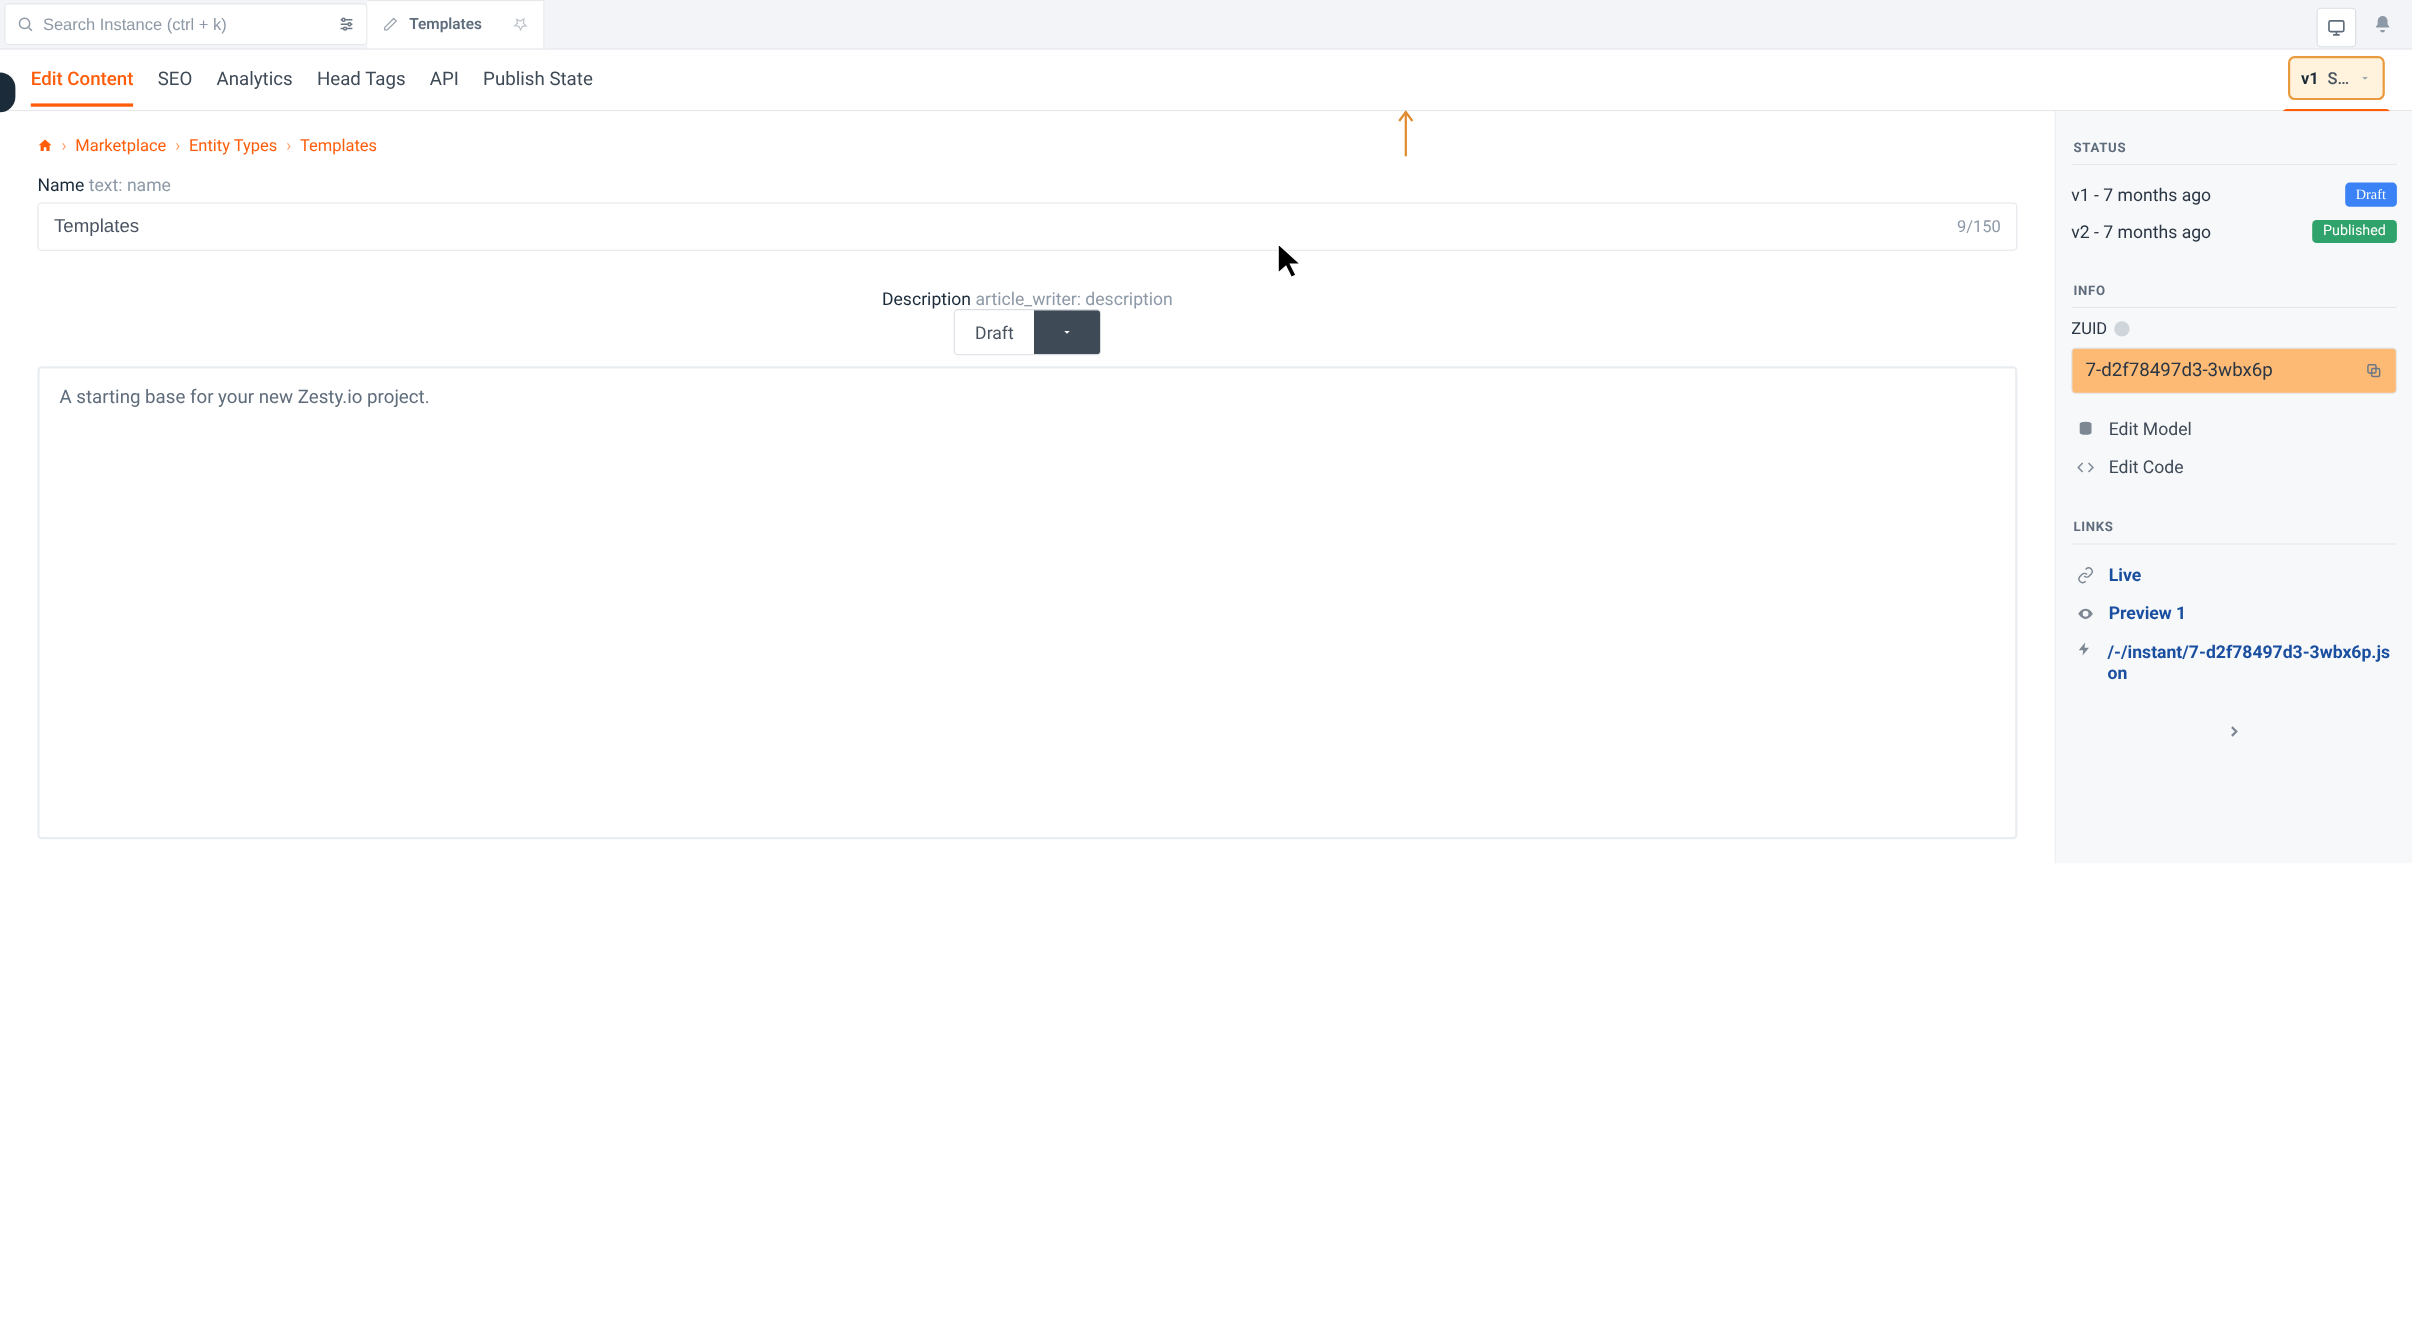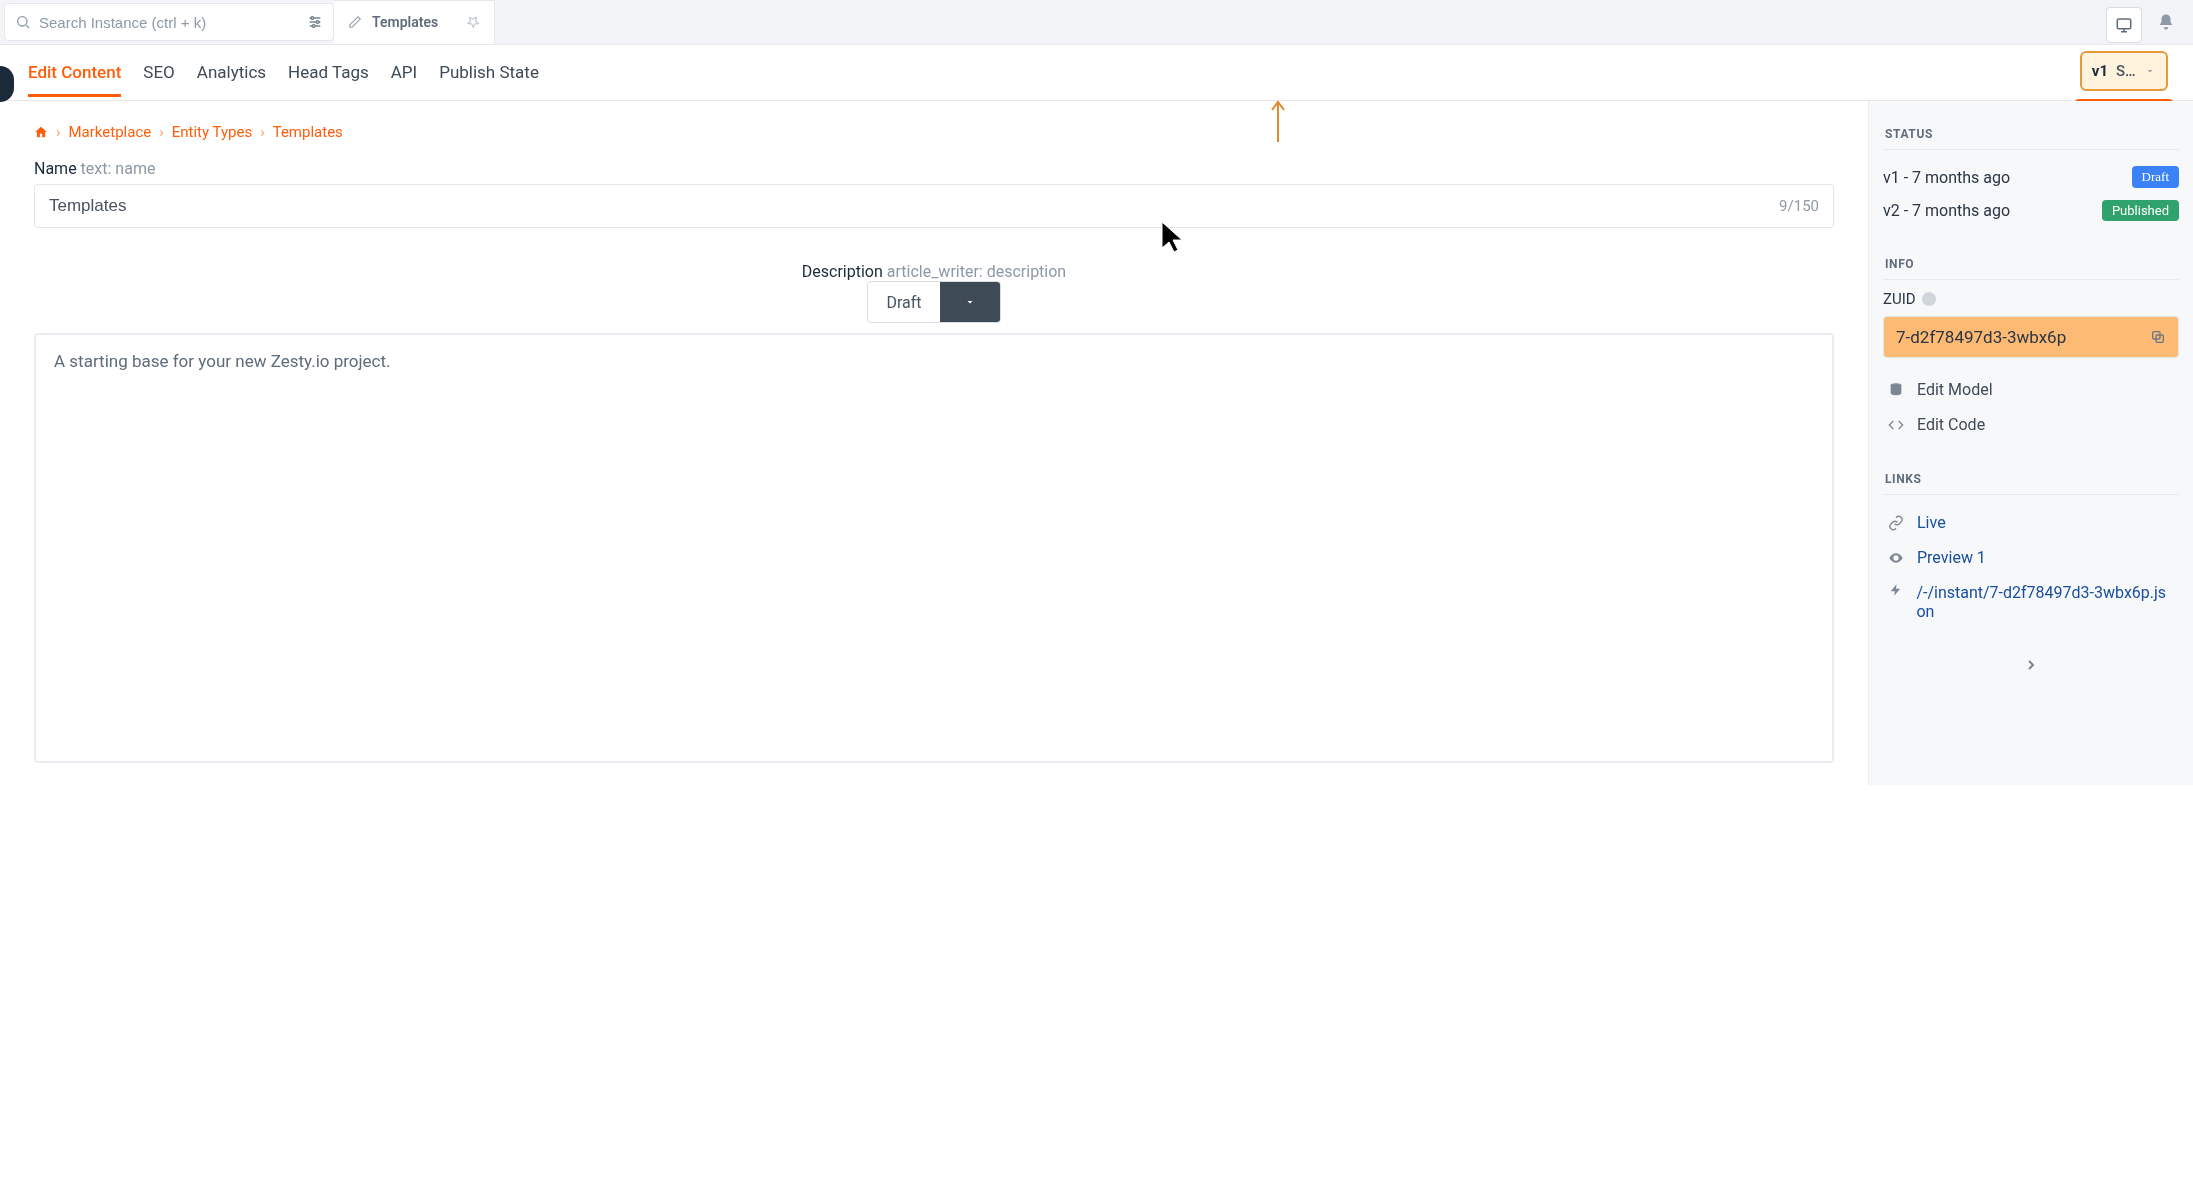--- a/index.html
+++ b/index.html
@@ -155,21 +155,21 @@
   background: #fdba74; border: 1px solid #e2e5e9; border-radius: 4px; height: 42px; padding: 0 12px;
   font-size: 17px; color: #2a3644;
 }
 .zuid-copy { color: #6b7785; cursor: pointer; }
 
 .side-link {
   display: flex; align-items: center; gap: 12px;
   padding: 8px 4px; font-size: 16px; color: #3f4a57; cursor: pointer;
 }
 .side-link .icn { color: #7c8793; width: 18px; display: flex; justify-content: center; }
-.links-section .side-link { color: #1a4fa0; }
+.links-section .side-link { color: #1a4fa0; font-weight: bold; }
 .links-section .side-link.wrap { align-items: flex-start; }
 .links-section .side-link .txt { word-break: break-all; }
 
 .arrow-up {
   position: absolute; left: 1270px; top: 100px;
   display: flex; flex-direction: column; align-items: center;
 }
 .arrow-up svg { color: #e08a2d; }
 
 .cursor-ptr {

